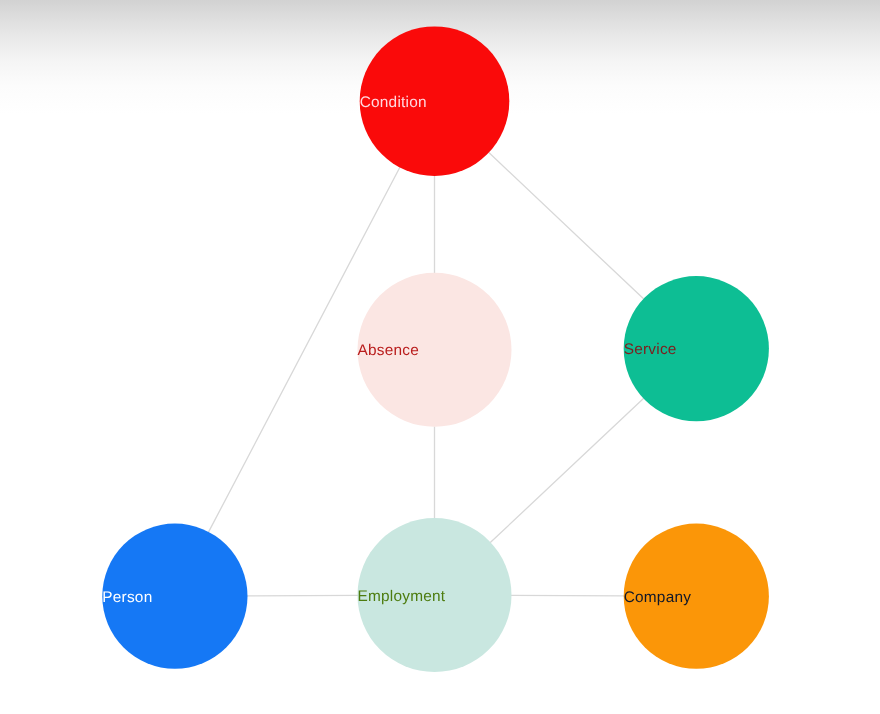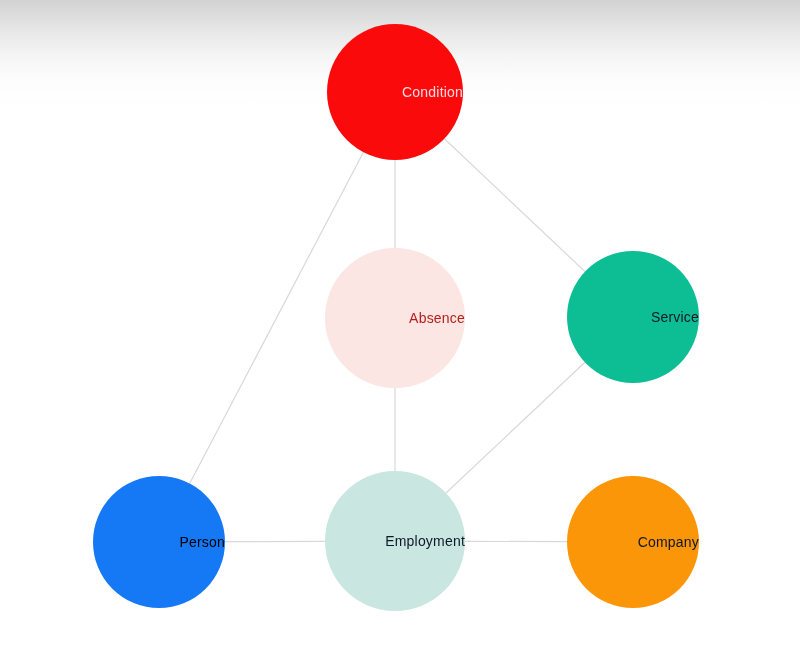--- a/index.html
+++ b/index.html
@@ -32,21 +32,21 @@
     left: 0;
     top: 0;
     width: 800px;
     height: 649px;
   }
   .graph-node {
     position: absolute;
     border-radius: 50%;
     display: flex;
     align-items: center;
-    justify-content: flex-end;
+    justify-content: flex-start;
     box-sizing: border-box;
     cursor: pointer;
   }
   .node-label {
     font-size: 14px;
     font-weight: 400;
     letter-spacing: 0.2px;
     white-space: nowrap;
     text-align: center;
     user-select: none;
@@ -66,25 +66,25 @@
       <line x1="464.99938211396466" y1="541.294115050899" x2="567.0005825782619" y2="541.7226915234381" stroke="#d8d8d8" stroke-width="1.2" stroke-linecap="round"></line>
     </svg>
   <div id="node-layer">
       <div class="graph-node" style="left: 327px; top: 24px; width: 136px; height: 136px; background: rgb(250, 10, 10);">
         <span class="node-label" style="color: rgb(255, 217, 224);">Condition</span>
       </div>
       <div class="graph-node" style="left: 325px; top: 248px; width: 140px; height: 140px; background: rgb(251, 230, 227);">
         <span class="node-label" style="color: #b91c1c;">Absence</span>
       </div>
       <div class="graph-node" style="left: 567px; top: 251px; width: 132px; height: 132px; background: rgb(13, 190, 148);">
-        <span class="node-label" style="color: #0f172a;">Service</span>
+        <span class="node-label" style="color: #7f1d1d;">Service</span>
       </div>
       <div class="graph-node" style="left: 93px; top: 476px; width: 132px; height: 132px; background: rgb(21, 120, 245);">
-        <span class="node-label" style="color: #000000;">Person</span>
+        <span class="node-label" style="color: #ffffff;">Person</span>
       </div>
       <div class="graph-node" style="left: 325px; top: 471px; width: 140px; height: 140px; background: rgb(201, 231, 224);">
-        <span class="node-label" style="color: #0f172a;">Employment</span>
+        <span class="node-label" style="color: #4d7c0f;">Employment</span>
       </div>
       <div class="graph-node" style="left: 567px; top: 476px; width: 132px; height: 132px; background: rgb(251, 150, 8);">
         <span class="node-label" style="color: #0f172a;">Company</span>
       </div>
     </div>
 </div>
 
 </body></html>

